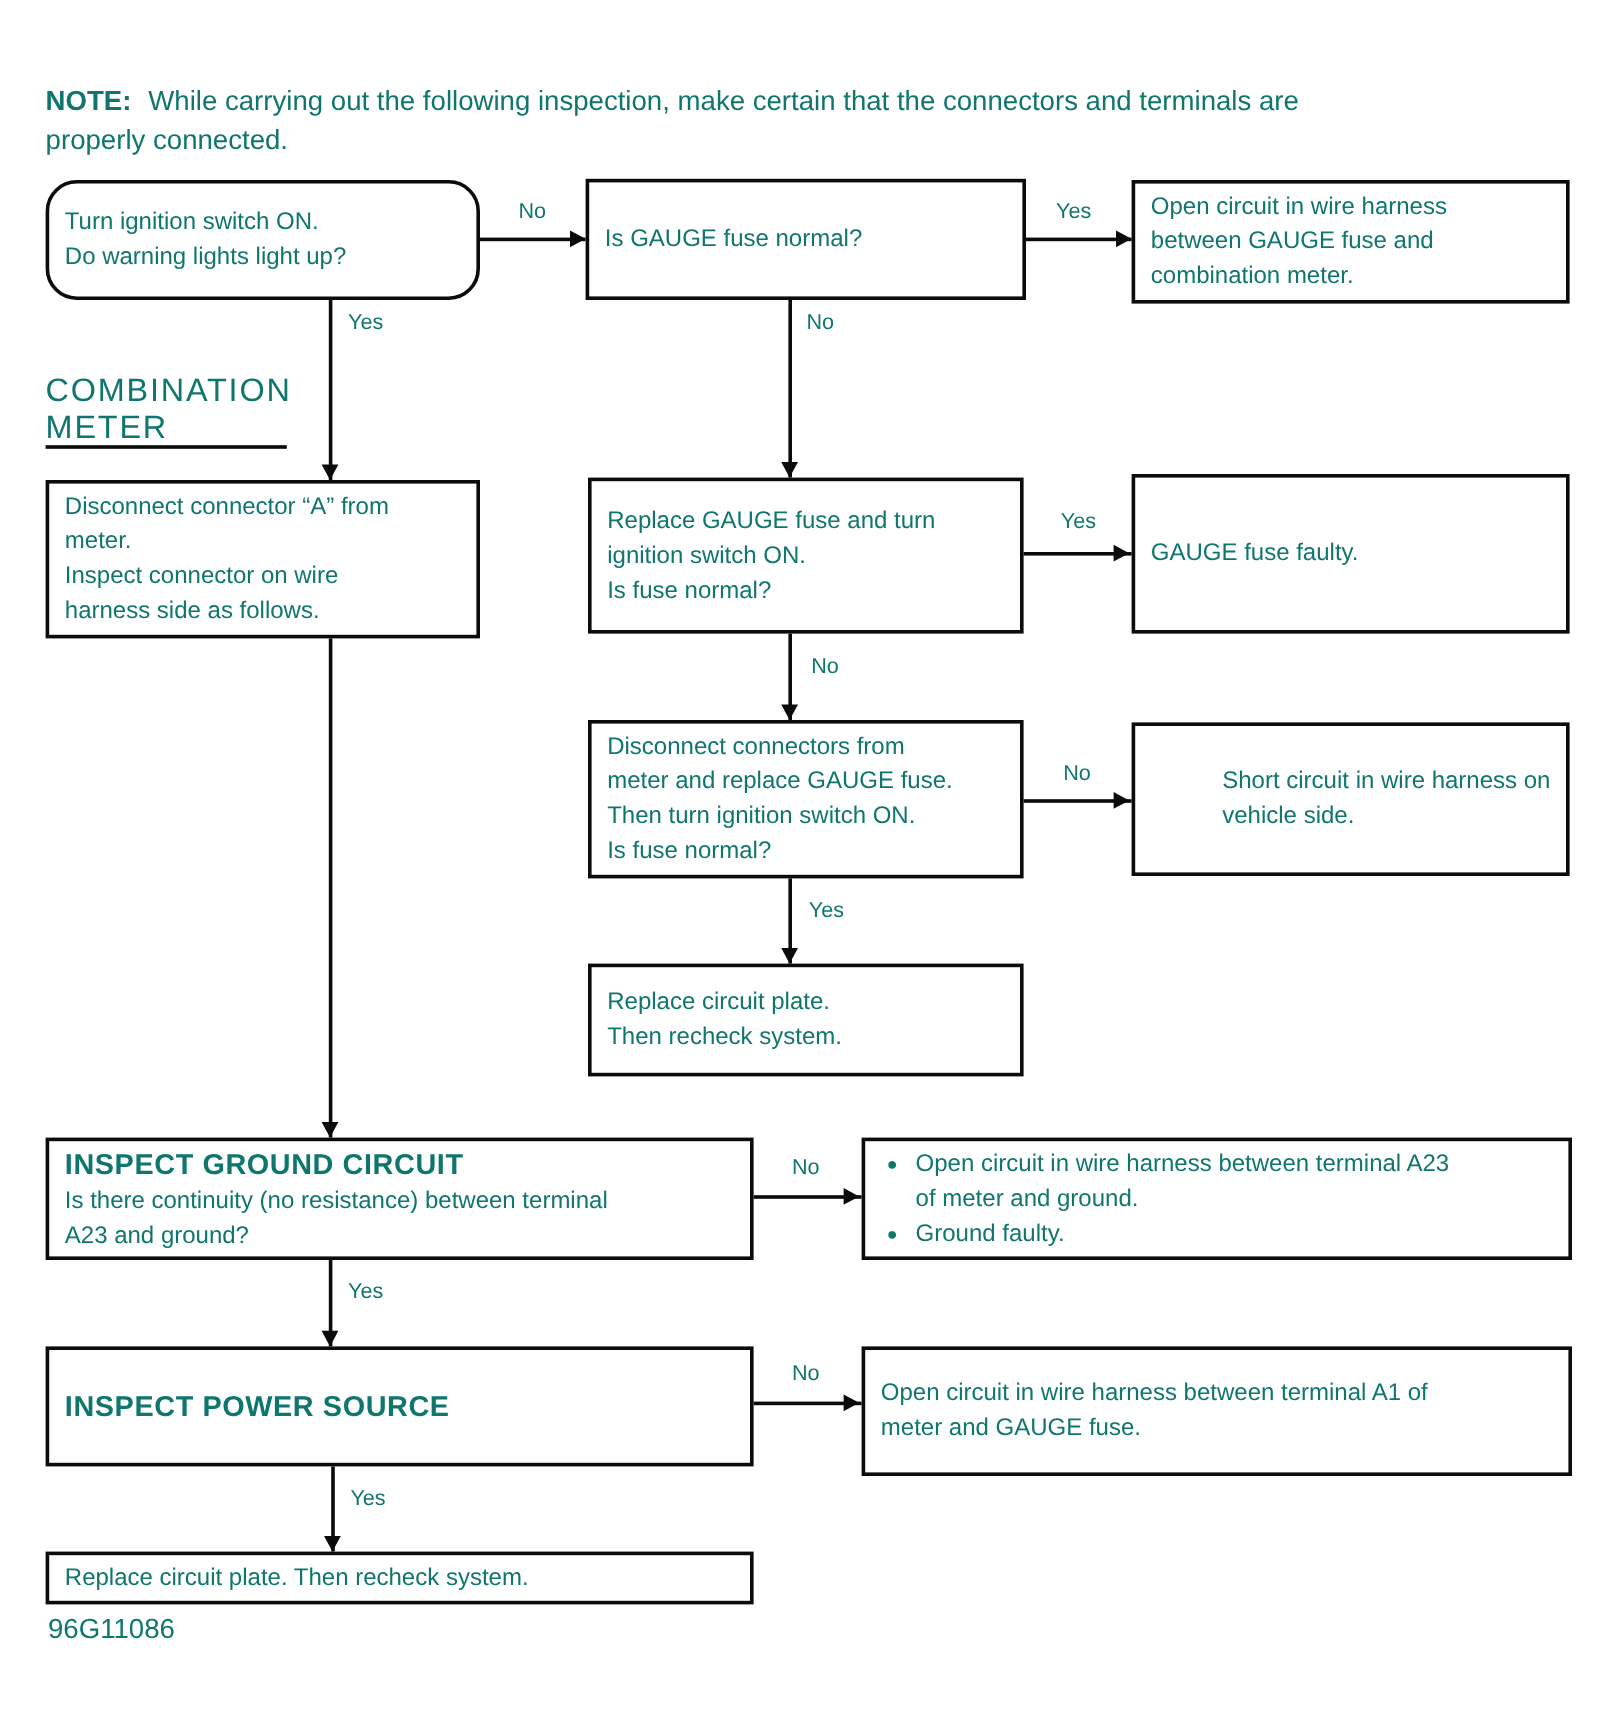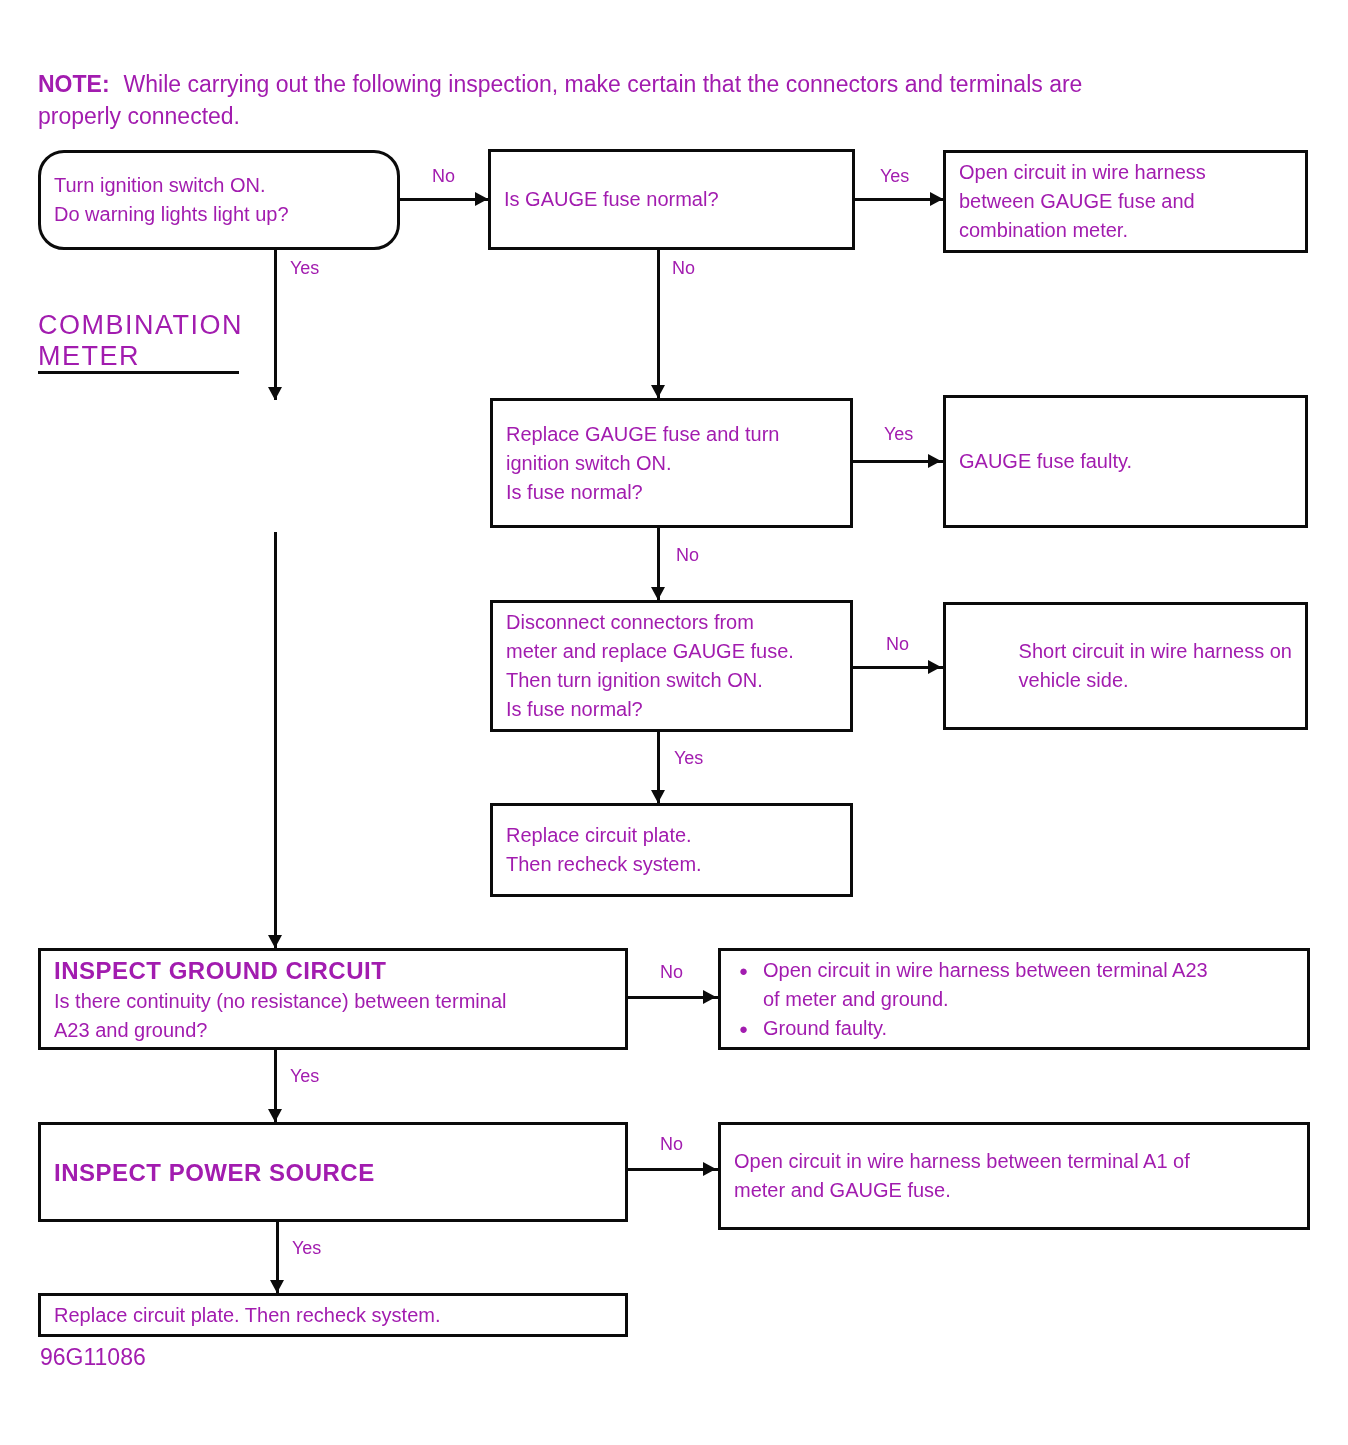--- a/index.html
+++ b/index.html
@@ -1,18 +1,18 @@
 <!DOCTYPE html>
 <html><head>
 <meta charset="utf-8">
 <style>
   html,body{margin:0;padding:0;background:#ffffff;}
   .page{
     position:relative;width:1348px;height:1445px;background:#ffffff;
-    font-family:"Liberation Sans",sans-serif;color:#a21caf;overflow:hidden;
+    font-family:"Liberation Sans",sans-serif;color:#0f766e;overflow:hidden;
   }
   .note{position:absolute;left:38px;top:68px;width:1290px;font-size:23px;line-height:32px;}
   .note .note-label{font-weight:bold;margin-right:14px;}
   .note .note-text{white-space:pre-line;}
   .heading{position:absolute;left:38px;top:310px;font-size:27px;line-height:31px;
     letter-spacing:1.5px;white-space:pre-line;font-weight:500;}
   .heading-underline{position:absolute;left:38px;top:371px;width:201px;height:3px;background:#0b0b0b;}
   .fcbox{
     position:absolute;border:3px solid #0b0b0b;box-sizing:border-box;background:#ffffff;
     display:flex;flex-direction:column;justify-content:center;
@@ -52,20 +52,26 @@
   </div>
   <div class="fcbox" style="left:943px;top:150px;width:365px;height:103px;">
     <span class="box-text">Open circuit in wire harness
 between GAUGE fuse and
 combination meter.</span>
   </div>
   <div class="fcbox" style="left:488px;top:149px;width:367px;height:101px;">
     <span class="box-text">Is GAUGE fuse normal?</span>
   </div>
 
+  <div class="fcbox" style="left:38px;top:400px;width:362px;height:132px;">
+    <span class="box-text">Disconnect connector “A” from
+meter.
+Inspect connector on wire
+harness side as follows.</span>
+  </div>
   <div class="fcbox" style="left:490px;top:398px;width:363px;height:130px;">
     <span class="box-text">Replace GAUGE fuse and turn
 ignition switch ON.
 Is fuse normal?</span>
   </div>
   <div class="fcbox" style="left:943px;top:395px;width:365px;height:133px;">
     <span class="box-text">GAUGE fuse faulty.</span>
   </div>
 
   <div class="fcbox" style="left:490px;top:600px;width:363px;height:132px;">

